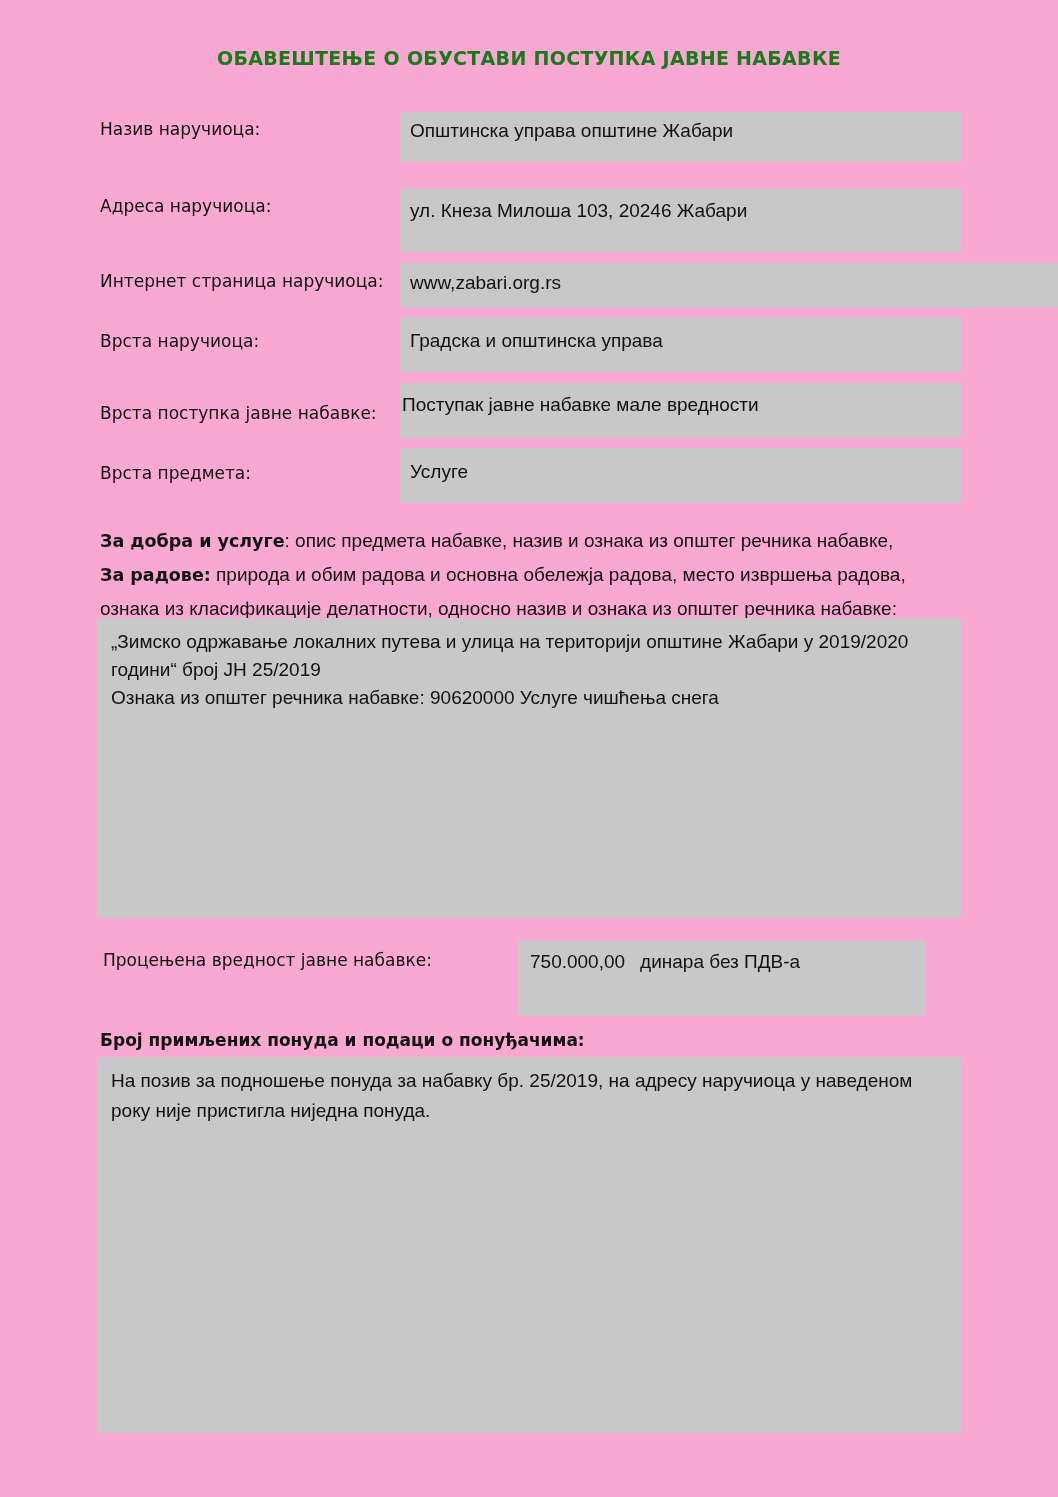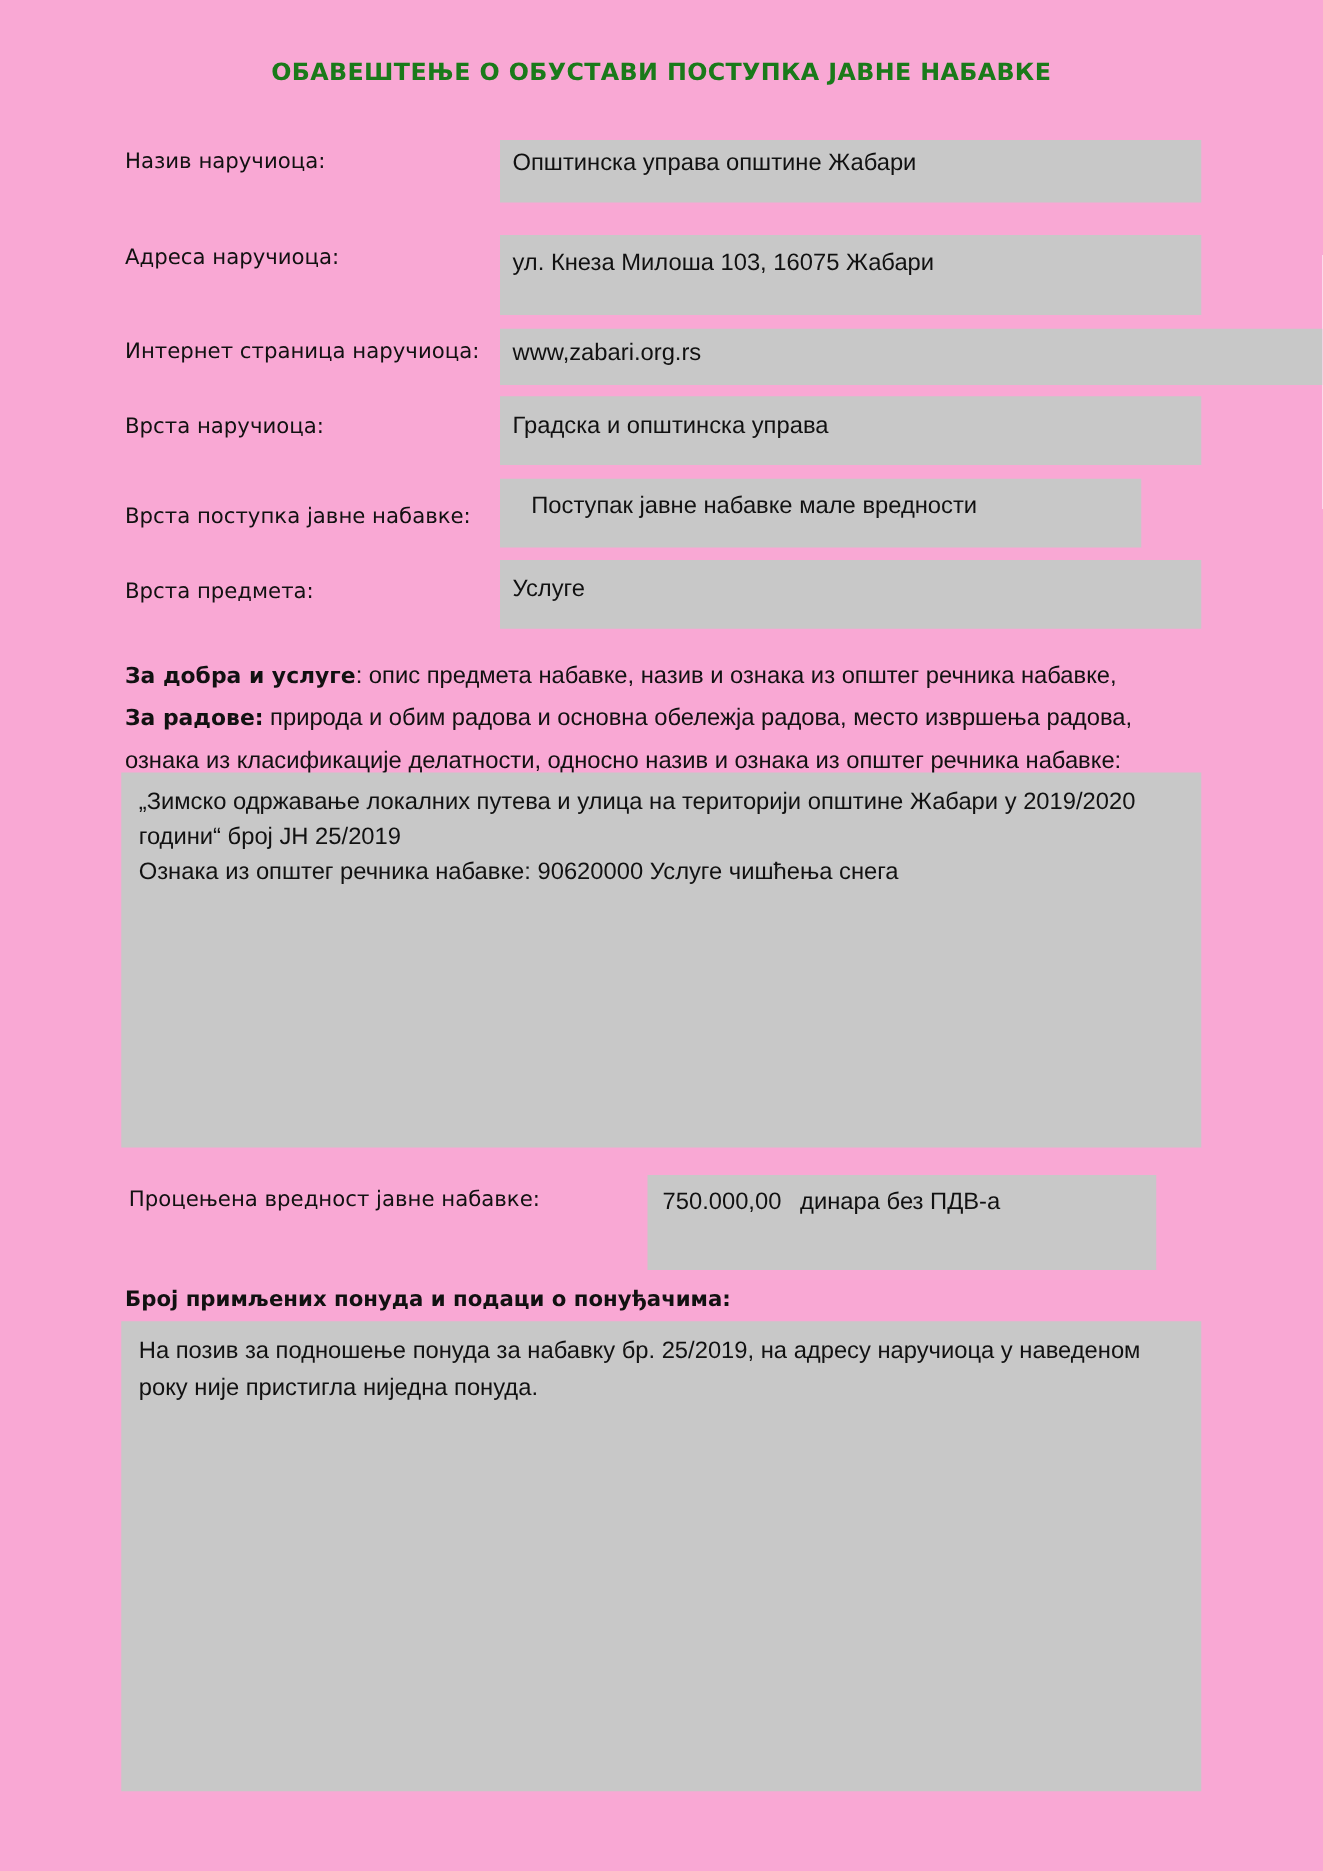--- a/index.html
+++ b/index.html
@@ -42,21 +42,21 @@
     box-sizing: border-box;
     font-size: 19px;
     color: #111111;
   }
   .box-value { display: block; }
   
   .box-1 { left: 400px; top: 112px; width: 561px; height: 50px; padding: 8px 10px; }
   .box-2 { left: 400px; top: 188px; width: 561px; height: 64px; padding: 12px 10px; }
   .box-3 { left: 400px; top: 263px; width: 676px; height: 45px; padding: 9px 10px; }
   .box-4 { left: 400px; top: 317px; width: 561px; height: 55px; padding: 13px 10px; }
-  .box-5 { left: 400px; top: 383px; width: 513px; height: 55px; padding: 11px 25px; }
+  .box-5 { left: 400px; top: 383px; width: 561px; height: 55px; padding: 11px 2px; }
   .box-6 { left: 400px; top: 448px; width: 561px; height: 55px; padding: 13px 10px; }
   .lbl-1 { top: 119px; }
   .lbl-2 { top: 196px; }
   .lbl-3 { top: 271px; }
   .lbl-4 { top: 331px; }
   .lbl-5 { top: 403px; }
   .lbl-6 { top: 463px; }
   .intro-para {
     position: absolute;
     left: 100px;
@@ -110,21 +110,21 @@
 
   <div class="doc-title">ОБАВЕШТЕЊЕ О ОБУСТАВИ ПОСТУПКА ЈАВНЕ НАБАВКЕ</div>
 
   <div class="field-label lbl-1">Назив наручиоца:</div>
   <div class="gray-box box-1">
     <span class="box-value">Општинска управа општине Жабари</span>
   </div>
 
   <div class="field-label lbl-2">Адреса наручиоца:</div>
   <div class="gray-box box-2">
-    <span class="box-value">ул. Кнеза Милоша 103, 16075 Жабари</span>
+    <span class="box-value">ул. Кнеза Милоша 103, 20246 Жабари</span>
   </div>
 
   <div class="field-label lbl-3">Интернет страница наручиоца:</div>
   <div class="gray-box box-3">
     <span class="box-value">www,zabari.org.rs</span>
   </div>
 
   <div class="field-label lbl-4">Врста наручиоца:</div>
   <div class="gray-box box-4">
     <span class="box-value">Градска и општинска управа</span>

